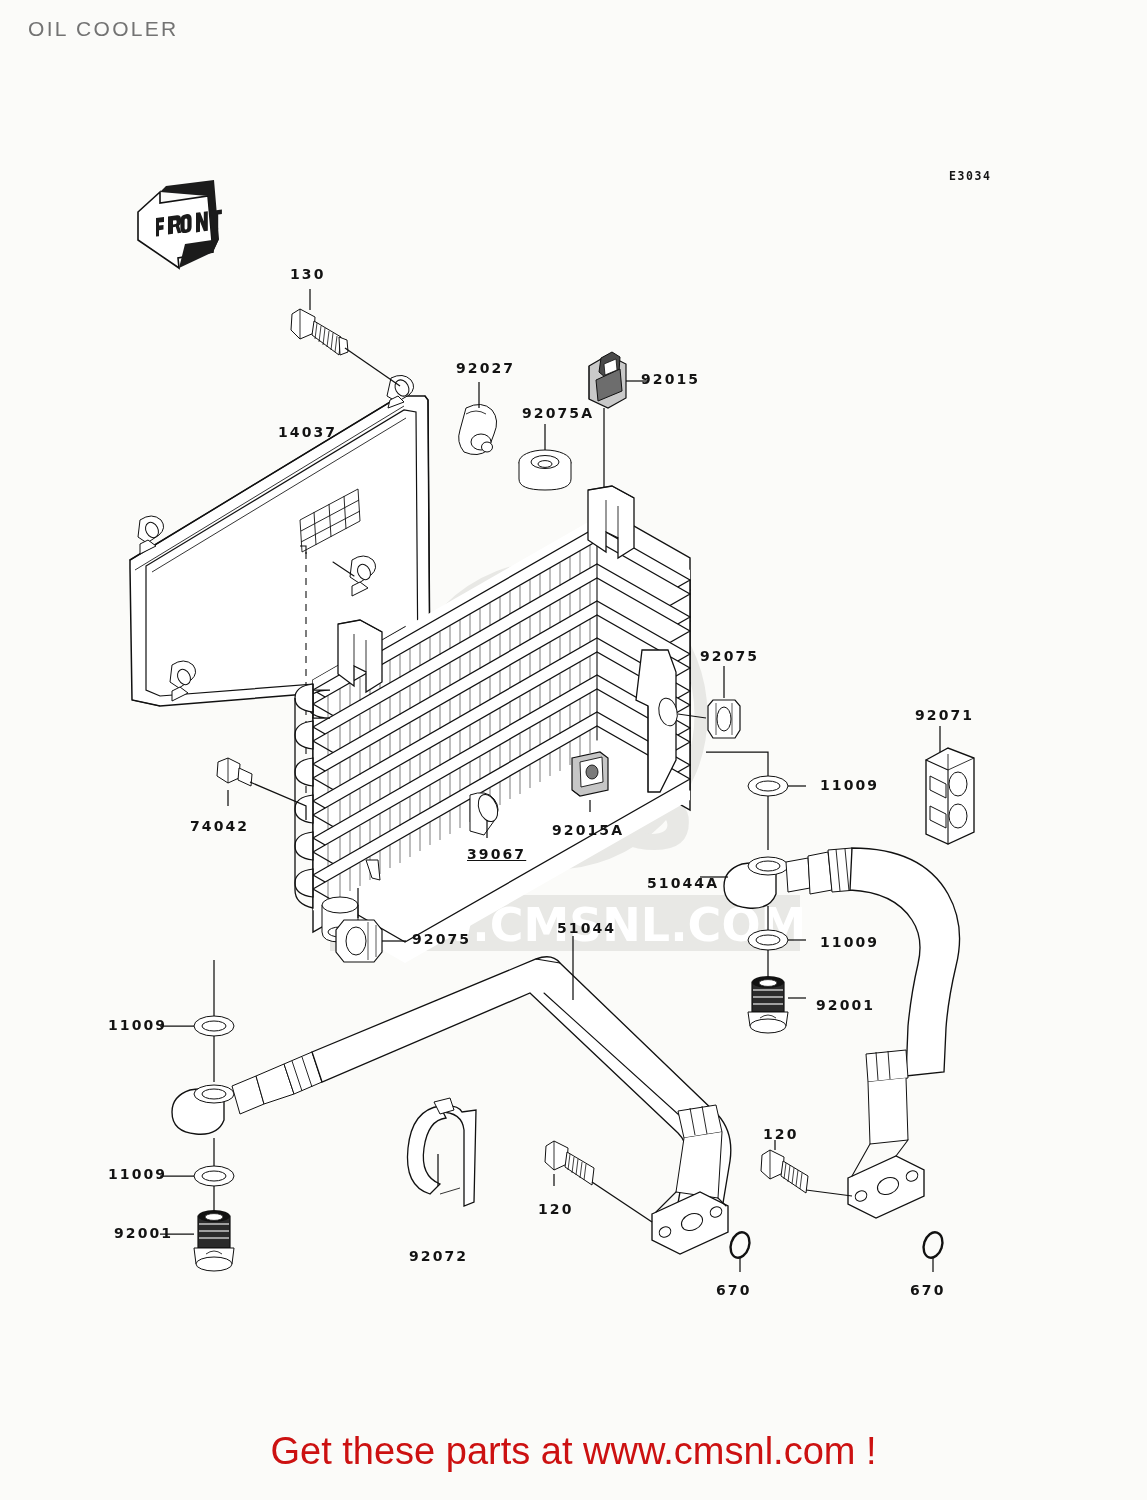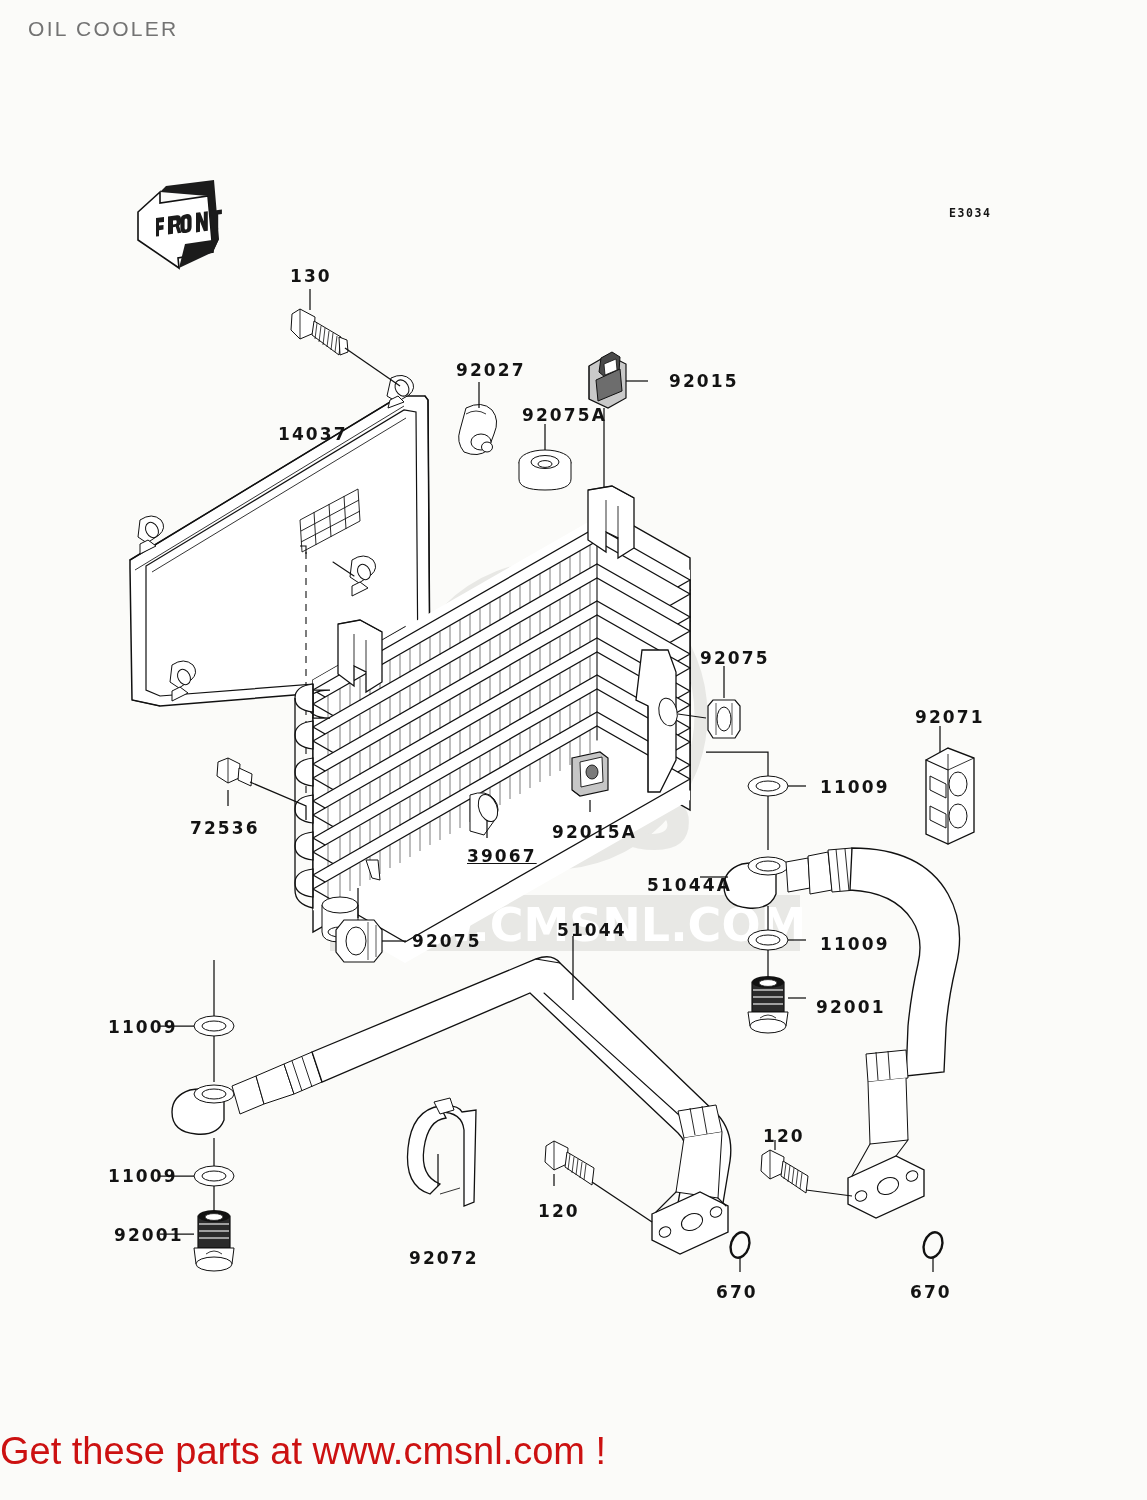--- a/index.html
+++ b/index.html
@@ -11,31 +11,30 @@
   #page-title{
     position:absolute;left:28px;top:17px;
     font-size:21px;letter-spacing:2.3px;color:#737373;
     font-family:"Liberation Sans", sans-serif;font-weight:400;
     white-space:nowrap;
   }
   #fig-code{
     position:absolute;left:949px;top:169px;
     font-size:11.5px;font-weight:bold;letter-spacing:1.6px;color:#161616;
     font-family:"DejaVu Sans Mono", monospace;
-    margin-top:37px;
   }
   #footer{
-    position:absolute;left:0;top:1430px;width:1147px;
+    position:absolute;left:0;top:1430px;width:1147px;text-align:center;
     font-size:38px;color:#cc1111;font-family:"Liberation Sans", sans-serif;
     letter-spacing:0px;white-space:nowrap;
   }
   .lbl{
     position:absolute;
     font-family:"DejaVu Sans", sans-serif;
-    font-weight:bold;font-size:17px;letter-spacing:2.1px;
+    font-weight:bold;font-size:14px;letter-spacing:2.1px;
     color:#131313;white-space:nowrap;
   }
   #canvas{position:absolute;left:0;top:0;width:1147px;height:1500px;}
   .wm{ pointer-events:none; }
 </style>
 </head>
 <body>
 
 <div id="page-title">OIL COOLER</div>
 <div id="fig-code">E3034</div>
@@ -680,22 +679,22 @@
     <path d="M740 1258 L740 1272" class="leader"></path>
   </g>
 
 </svg>
 
 <div id="labels">
     <div class="lbl" style="left: 290px; top: 266px;">130</div>
     <div class="lbl" style="left: 230px; top: 424px; margin-left: 48px;">14037</div>
     <div class="lbl" style="left: 456px; top: 360px;">92027</div>
     <div class="lbl" style="left: 522px; top: 405px;">92075A</div>
-    <div class="lbl" style="left: 669px; top: 371px;">92015</div>
-    <div class="lbl" style="left: 190px; top: 818px;">72536</div>
+    <div class="lbl" style="left: 641px; top: 371px;">92015</div>
+    <div class="lbl" style="left: 190px; top: 818px;">74042</div>
     <div class="lbl" style="left: 700px; top: 648px;">92075</div>
     <div class="lbl" style="left: 915px; top: 707px;">92071</div>
     <div class="lbl" style="left: 820px; top: 777px;">11009</div>
     <div class="lbl" style="left: 552px; top: 822px;">92015A</div>
     <div class="lbl" style="left: 467px; top: 846px; text-decoration: underline;">39067</div>
     <div class="lbl" style="left: 647px; top: 875px;">51044A</div>
     <div class="lbl" style="left: 557px; top: 920px; text-align: center;">51044</div>
     <div class="lbl" style="left: 820px; top: 934px;">11009</div>
     <div class="lbl" style="left: 412px; top: 931px;">92075</div>
     <div class="lbl" style="left: 816px; top: 997px;">92001</div>

